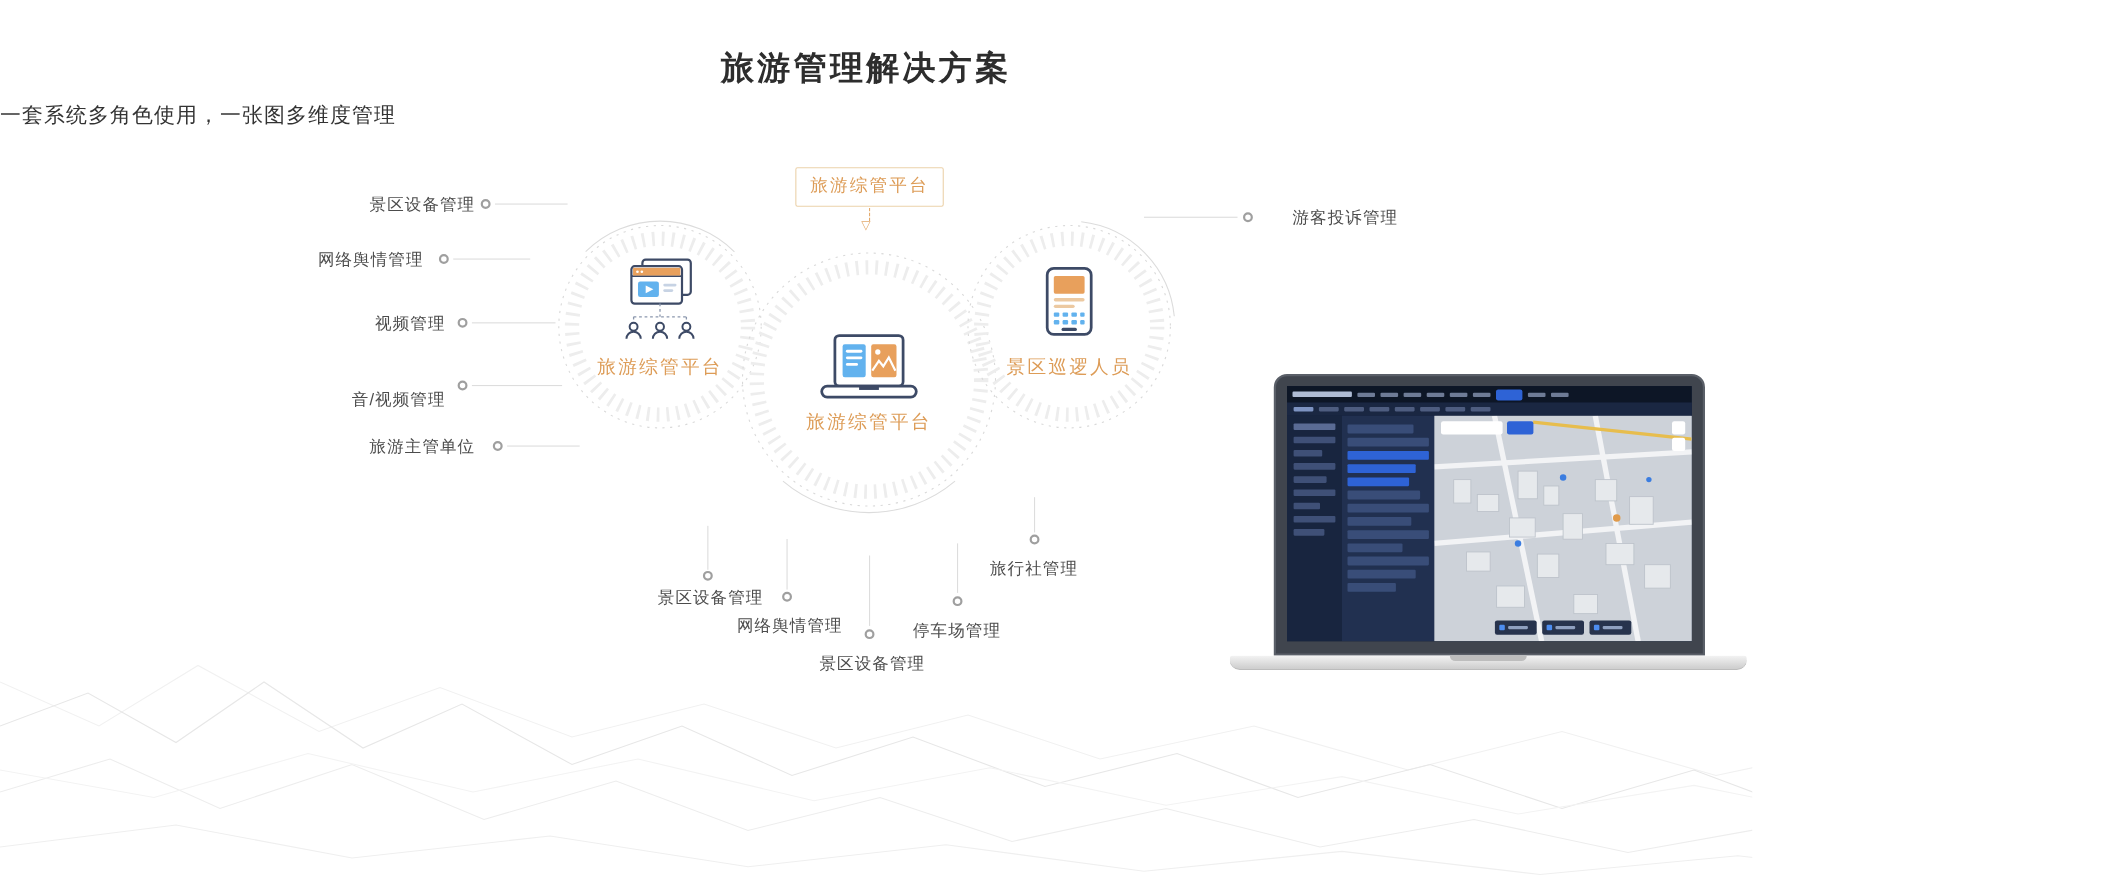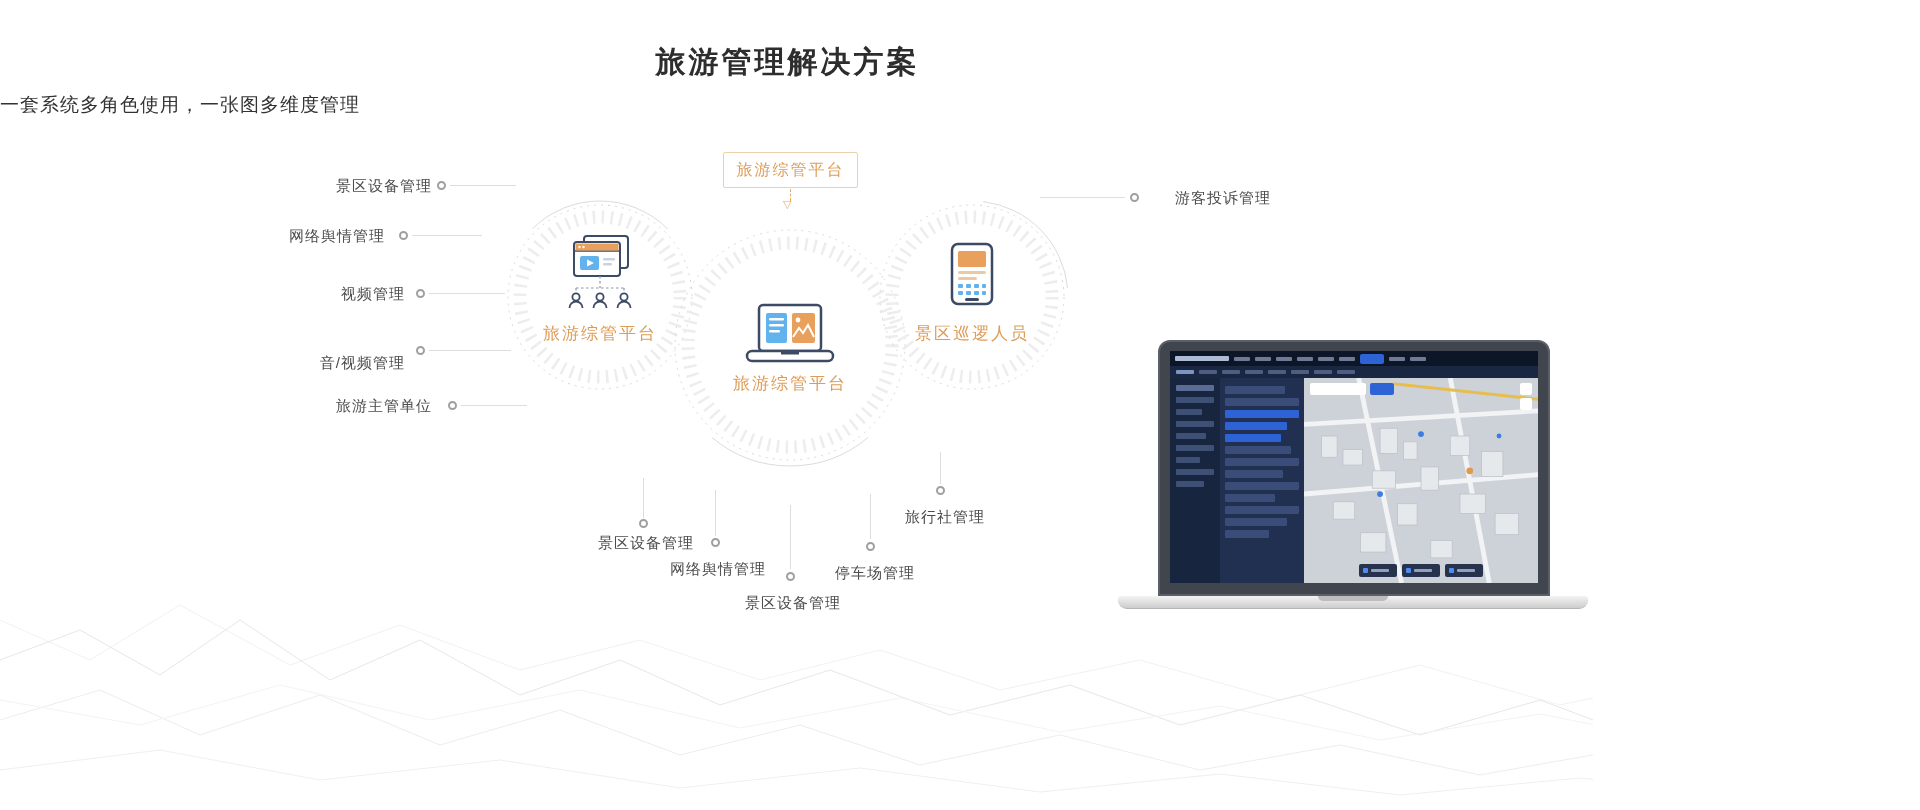--- a/index.html
+++ b/index.html
@@ -21,21 +21,21 @@
   .auth-arrow { position:absolute; left:783px; top:198px; color:#e3aa6d; font-size:11px; z-index:3; }
 
   .ring { position:absolute; z-index:1; }
   .node-icon { position:absolute; z-index:2; }
   .node-label { position:absolute; text-align:center; font-size:17px; color:#dd9c57;
                 letter-spacing:2px; z-index:2; }
 
   .lbl { position:absolute; font-size:15px; color:#4c4c4c; white-space:nowrap;
          letter-spacing:1px; z-index:2; }
   .lbl.r { text-align:right; }
-  .lbl.c { text-align:right; }
+  .lbl.c { text-align:center; }
   .dot { position:absolute; width:9px; height:9px; border-radius:50%;
          border:2px solid #9f9f9f; background:#fff; z-index:2; }
   .hline { position:absolute; height:1px; background:#ddd; z-index:1; }
   .vline { position:absolute; width:1px; background:#ddd; z-index:1; }
 
   
   .laptop { position:absolute; left:1118px; top:340px; width:470px; height:272px; z-index:4; }
   .laptop-screen { position:absolute; left:40px; top:0; width:392px; height:256px;
                    background:#40454e; border:2px solid #5a5f68; border-radius:12px 12px 0 0;
                    padding:9px 10px 11px; }

